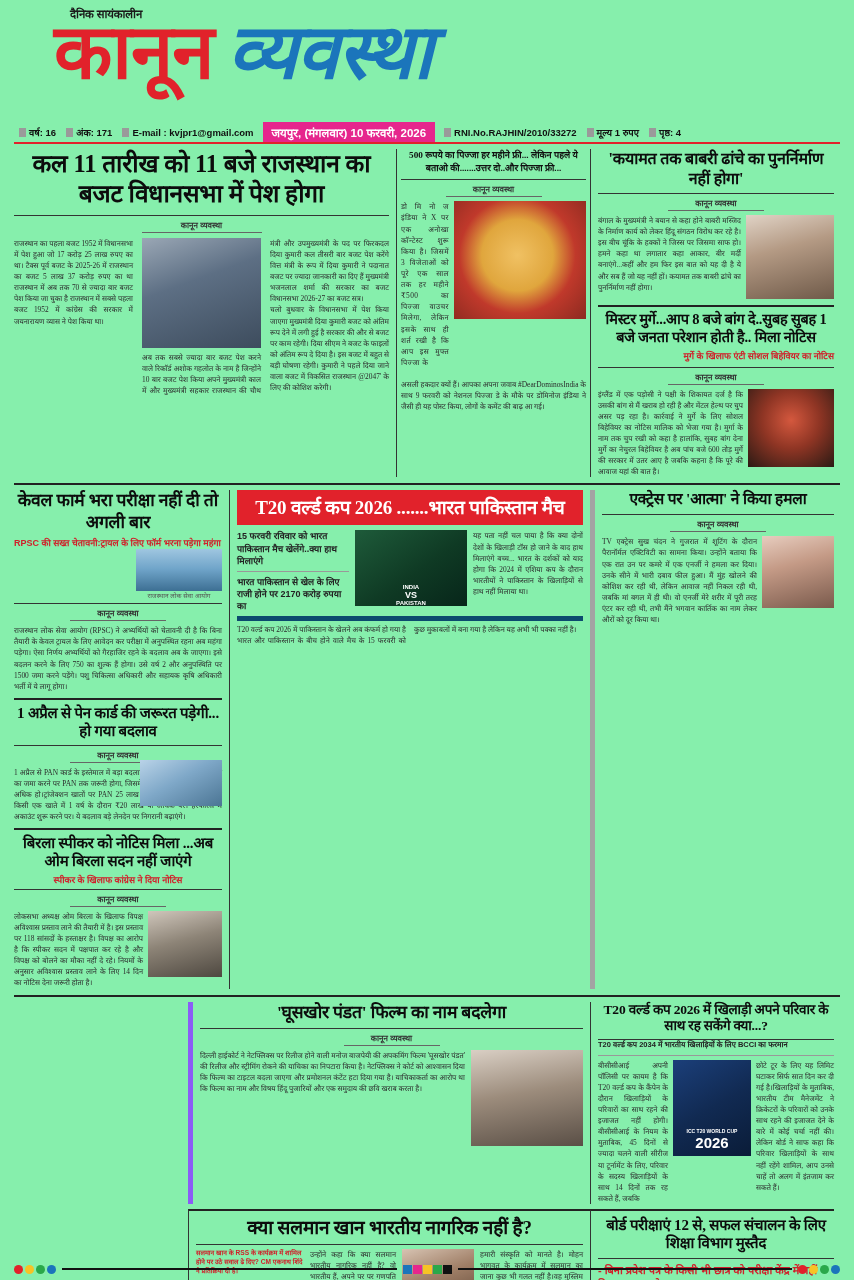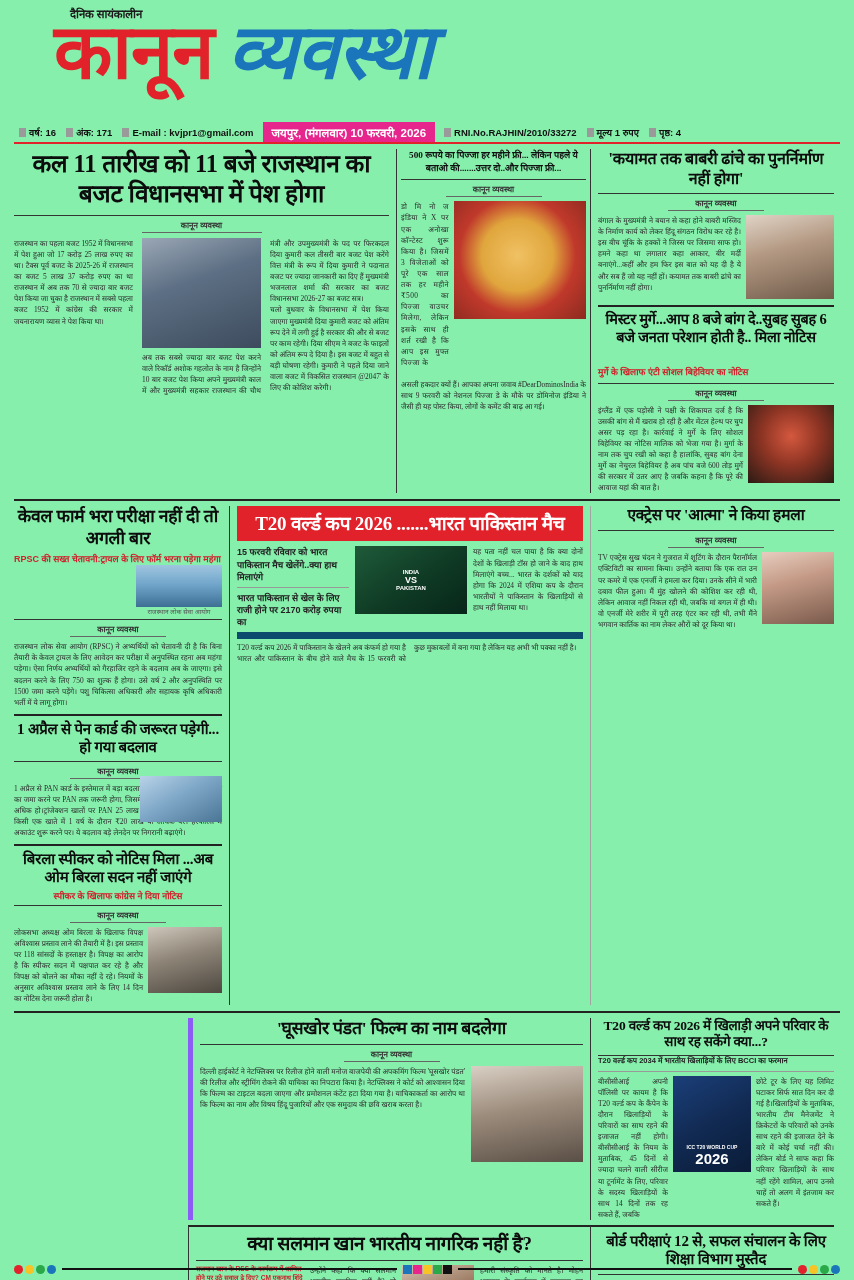--- a/index.html
+++ b/index.html
@@ -90,21 +90,21 @@
     font-family:"Liberation Serif","DejaVu Serif",serif; color:#111; }
 
   
   .r-hl1 { font-size:16px; text-align:center; }
   .r-hl2 { font-size:14.5px; text-align:center; }
 
   
   .mid-sec { display:flex; margin-top:6px; border-top:2px solid #222; padding-top:5px; }
   .m-col-a { width:215px; padding-right:7px; }
   .m-col-b { width:361px; padding:0 7px; border-left:1px solid #333; }
-  .m-col-c { width:244px; padding-left:7px; border-left:1px solid #a3a3a3; }
+  .m-col-c { width:244px; padding-left:7px; border-left:5px solid #a3a3a3; }
 
   .t20-banner {
     background:#e1222b; color:#fff; text-align:center;
     font-size:19px; font-weight:bold; padding:4px 0 5px;
     font-family:"Liberation Serif","DejaVu Serif",serif;
     letter-spacing:-0.2px;
   }
   .m-hl { font-size:17.5px; text-align:center; }
   .m-hl-sm { font-size:15.5px; text-align:center; }
 
@@ -207,22 +207,22 @@
       <div style="border-top:1px solid #333;margin-top:5px;"></div>
       <div class="byline-wrap" style="width:96px;">
         <div class="byline">कानून व्यवस्था</div>
       </div>
       <div style="display:flex;gap:5px;">
         <p class="body-txt" style="flex:1;">बंगाल के मुख्यमंत्री ने बयान से कहा होने बाबरी मस्जिद के निर्माण कार्य को लेकर हिंदू संगठन विरोध कर रहे है। इस बीच चूंकि के हक्कों ने जिस्स पर जिसमा साफ हो। हमने कहा था लगातार कहा आकार, बीर मर्दी बनाएंगे...कहीं और हम फिर इस बात को यह दी है ये और सब हैं जो यह नहीं हों। कयामत तक बाबरी ढांचे का पुनर्निर्माण नहीं होगा।</p>
         <div class="ph ph-modi" style="width:88px;height:84px;"></div>
       </div>
 
       <div style="border-top:2px solid #222;margin-top:6px;padding-top:4px;">
-        <div class="hl r-hl2">मिस्टर मुर्गे...आप 8 बजे बांग दे..सुबह सुबह 6 बजे जनता परेशान होती है.. मिला नोटिस</div>
-        <div class="sub-red" style="margin-top:20px;text-align:left;">मुर्गे के खिलाफ एंटी सोशल बिहेवियर का नोटिस</div>
+        <div class="hl r-hl2">मिस्टर मुर्गे...आप 8 बजे बांग दे..सुबह सुबह 1 बजे जनता परेशान होती है.. मिला नोटिस</div>
+        <div class="sub-red" style="margin-top:4px;text-align:right;">मुर्गे के खिलाफ एंटी सोशल बिहेवियर का नोटिस</div>
         <div style="border-top:1px solid #333;margin-top:4px;"></div>
         <div class="byline-wrap" style="width:96px;">
           <div class="byline">कानून व्यवस्था</div>
         </div>
         <div style="display:flex;gap:5px;">
           <p class="body-txt" style="flex:1;">इंग्लैंड में एक पड़ोसी ने पक्षी के शिकायत दर्ज है कि उसकी बांग से मैं खराब हो रही है और मेंटल हेल्थ पर चुप असर पड़ रहा है। कार्रवाई ने मुर्गे के लिए सोशल बिहेवियर का नोटिस मालिक को भेजा गया है। मुर्गा के नाम तक चुप रखी को कहा है हालांकि, सुबह बांग देना मुर्गे का नेचुरल बिहेवियर है अब पांच बजे 600 तोड़ मुर्गे की सरकार में उतर आए है जबकि कहना है कि पूरे की आवाज यहां की बात है।</p>
           <div class="ph ph-rooster" style="width:86px;height:78px;flex:none;"></div>
         </div>
       </div>
     </div>
@@ -272,28 +272,28 @@
     </div>
 
     <div class="m-col-b">
       <div class="t20-banner">T20 वर्ल्ड कप 2026 .......भारत पाकिस्तान मैच</div>
       <div style="display:flex;gap:6px;margin-top:5px;">
         <div style="width:112px;">
           <div class="sub-red" style="color:#222;">15 फरवरी रविवार को भारत पाकिस्तान मैच खेलेंगे..क्या हाथ मिलाएंगे</div>
           <div style="border-top:1px solid #999;margin:4px 0;"></div>
           <div class="sub-red" style="color:#222;">भारत पाकिस्तान से खेल के लिए राजी होने पर 2170 करोड़ रुपया का</div>
         </div>
-        <div class="ph ph-cricket" style="width:112px;height:68px;flex:none;display:flex;flex-direction:column;align-items:center;justify-content:center;">
+        <div class="ph ph-cricket" style="width:112px;height:76px;flex:none;display:flex;flex-direction:column;align-items:center;justify-content:flex-end;">
           <span style="position:relative;z-index:2;color:#fff;font-size:6px;font-weight:bold;">INDIA</span>
           <span style="position:relative;z-index:2;color:#fff;font-size:9px;font-weight:bold;">VS</span>
           <span style="position:relative;z-index:2;color:#fff;font-size:6px;font-weight:bold;">PAKISTAN</span>
         </div>
         <p class="body-txt" style="flex:1;">यह पता नहीं चल पाया है कि क्या दोनों देशों  के खिलाड़ी टॉस हो जाने के बाद हाथ मिलाएंगे बच्च... भारत के दर्शकों को याद होगा कि 2024 में एशिया कप के दौरान भारतीयों ने पाकिस्तान के खिलाड़ियों से हाथ नहीं मिलाया था।</p>
       </div>
-      <div style="border-top:7px solid #0c4a6e;margin-top:4px;padding-top:3px;">
+      <div style="border-top:5px solid #0c4a6e;margin-top:4px;padding-top:3px;">
         <p class="body-txt two-col">T20 वर्ल्ड कप 2026  में पाकिस्तान के खेलने अब कंफर्म हो गया है भारत और पाकिस्तान के बीच होने वाले मैच के 15 फरवरी को कुछ मुकाबलों में बना गया है लेकिन यह अभी भी पक्का नहीं है।</p>
       </div>
     </div>
 
     <div class="m-col-c">
       <div class="hl m-hl-sm">एक्ट्रेस पर 'आत्मा' ने किया हमला</div>
       <div style="border-top:1px solid #333;margin-top:5px;"></div>
       <div class="byline-wrap" style="width:96px;">
         <div class="byline">कानून व्यवस्था</div>
       </div>

